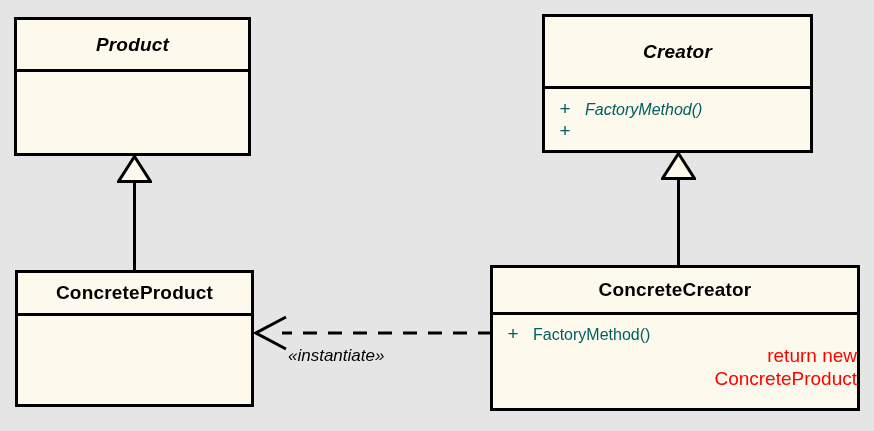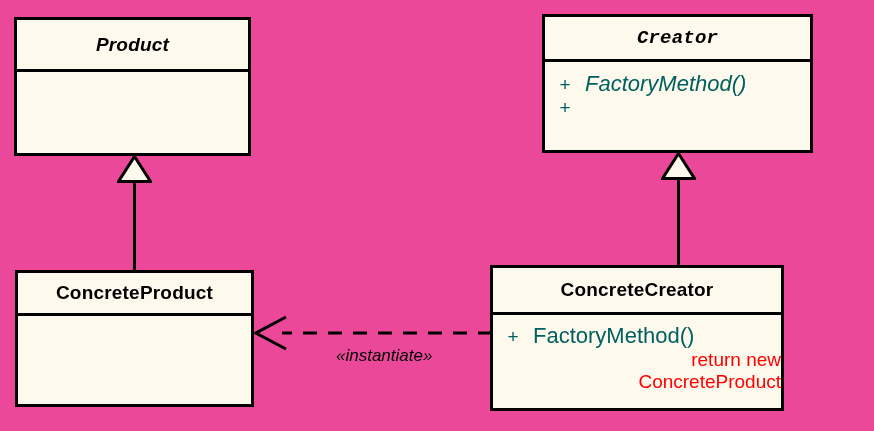--- a/index.html
+++ b/index.html
@@ -8,21 +8,21 @@
     padding: 0;
     background: #ffffff;
   }
   body {
     font-family: "Liberation Sans", sans-serif;
   }
   #diagram-canvas {
     position: relative;
     width: 874px;
     height: 431px;
-    background: #ec4899;
+    background: #e5e5e5;
     overflow: hidden;
   }
 
   
   .uml-class {
     position: absolute;
     box-sizing: border-box;
     background: #fdf9ec;
     border: 3px solid #000000;
     display: flex;
@@ -61,21 +61,21 @@
   }
   .member-visibility {
     display: inline-block;
     width: 40px;
     text-align: center;
     font-size: 19px;
     color: #00605f;
     font-weight: normal;
   }
   .member-name {
-    font-size: 22px;
+    font-size: 16px;
     color: #00605f;
   }
   .member-name.abstract {
     font-style: italic;
   }
   .member-note {
     font-size: 19px;
     color: #ff0000;
     padding-left: 62px;
     line-height: 1.18;
@@ -112,42 +112,42 @@
 <div id="diagram-canvas">
 
   <div class="uml-class" id="class-product" style="left:14px; top:17px; width:237px; height:139px;">
     <div class="uml-name-compartment" style="height:52px;">
       <span class="uml-name abstract">Product</span>
     </div>
     <div class="uml-members-compartment"></div>
   </div>
 
   <div class="uml-class" id="class-creator" style="left:542px; top:14px; width:271px; height:139px;">
-    <div class="uml-name-compartment" style="height:45px;font-family:Liberation Mono, monospace;">
+    <div class="uml-name-compartment" style="height:72px;">
       <span class="uml-name abstract">Creator</span>
     </div>
     <div class="uml-members-compartment" style="padding-top:9px;">
       <div class="uml-member-row">
         <span class="member-visibility">+</span>
         <span class="member-name abstract">FactoryMethod()</span>
       </div>
       <div class="uml-member-row">
         <span class="member-visibility">+</span>
       </div>
     </div>
   </div>
 
   <div class="uml-class" id="class-concrete-product" style="left:15px; top:270px; width:239px; height:137px;">
     <div class="uml-name-compartment" style="height:43px;">
       <span class="uml-name">ConcreteProduct</span>
     </div>
     <div class="uml-members-compartment"></div>
   </div>
 
-  <div class="uml-class" id="class-concrete-creator" style="left:490px; top:265px; width:294px; height:146px;">
+  <div class="uml-class" id="class-concrete-creator" style="left:490px; top:265px; width:370px; height:146px;">
     <div class="uml-name-compartment" style="height:47px;">
       <span class="uml-name">ConcreteCreator</span>
     </div>
     <div class="uml-members-compartment" style="padding-top:8px;">
       <div class="uml-member-row">
         <span class="member-visibility">+</span>
         <span class="member-name">FactoryMethod()</span>
       </div>
       <div class="member-note">return new</div>
       <div class="member-note">ConcreteProduct</div>
@@ -167,15 +167,15 @@
     </svg>
   </div>
   <div class="connector-line vline" style="left:677px; top:178px; height:89px;"></div>
 
   <div class="dep-arrow" style="left:252px; top:314px; width:242px; height:38px;">
     <svg width="242" height="38" viewBox="0 0 242 38">
       <line x1="240" y1="19" x2="30" y2="19" stroke="#000000" stroke-width="3" stroke-dasharray="14,11"></line>
       <polyline points="34,3 4,19 34,35" fill="none" stroke="#000000" stroke-width="3" stroke-linejoin="miter" stroke-linecap="butt"></polyline>
     </svg>
   </div>
-  <div class="stereotype-label" style="left:288px; top:346px;margin-left:48px;">«instantiate»</div>
+  <div class="stereotype-label" style="left:288px; top:346px;">«instantiate»</div>
 
 </div>
 
 </body></html>

